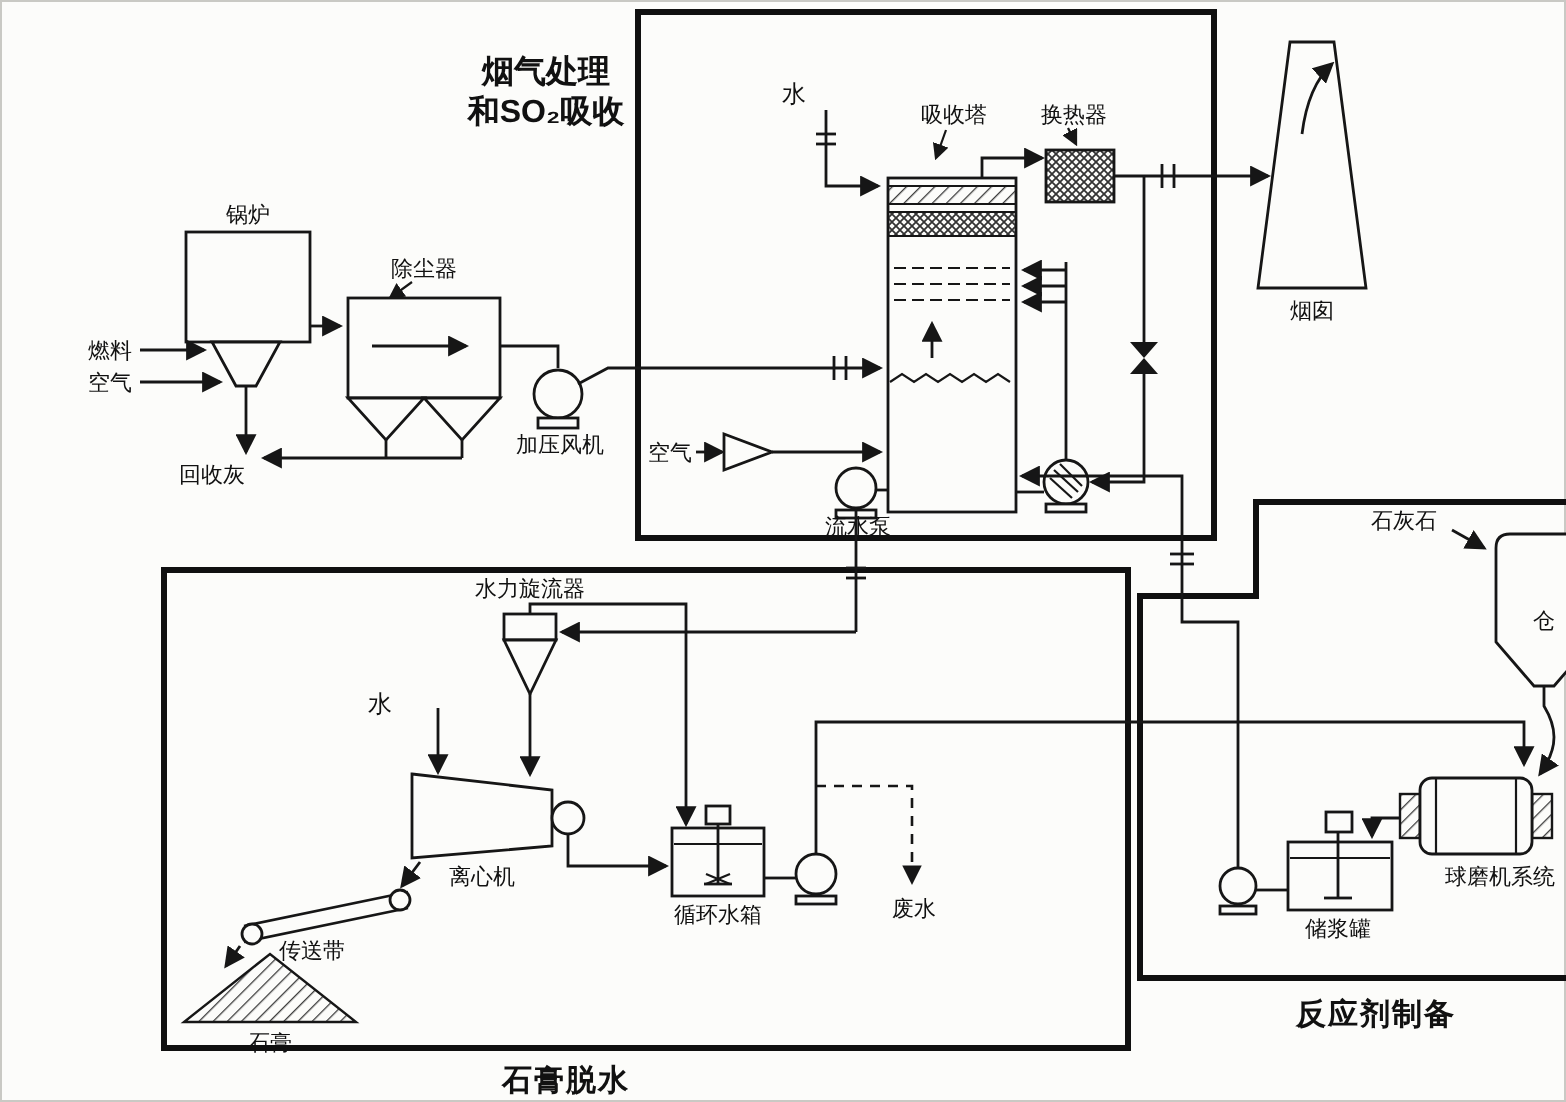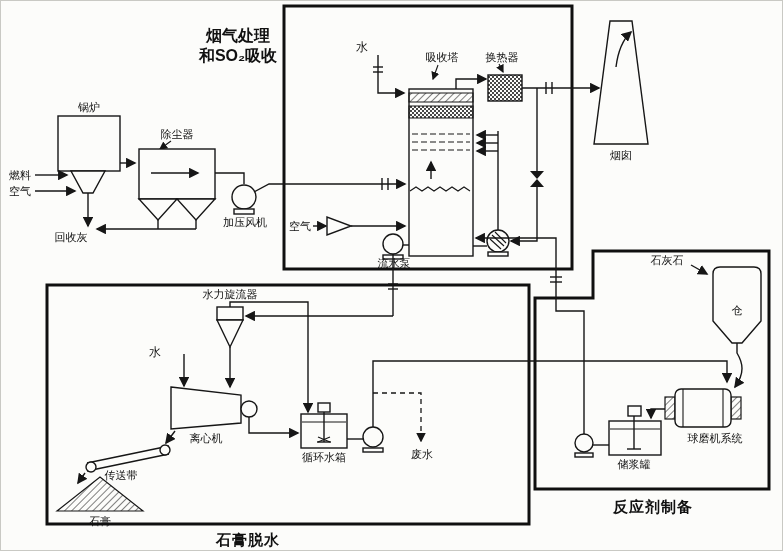--- a/index.html
+++ b/index.html
@@ -1,16 +1,16 @@
 <!DOCTYPE html>
 <html><head>
 <meta charset="utf-8">
 <style>
   html,body{margin:0;padding:0;background:#e9e9e6;}
-  .canvas{width:783px;height:551px;background:#fcfcfa;border:1px solid #c9c9c4;box-sizing:border-box;}
+  .canvas{width:783px;height:551px;background:#fcfcfa;border:1px solid #c9c9c4;box-sizing:border-box;padding-left:35px;}
   svg{display:block;}
   svg text{font-family:"Liberation Sans","DejaVu Sans",sans-serif;fill:#111;}
   .t-title{font-size:16px;font-weight:bold;}
   .t-sec{font-size:15px;font-weight:bold;letter-spacing:1px;}
   .t-lbl{font-size:11px;}
   .t-med{font-size:12px;}
   .ln{stroke:#161616;stroke-width:1.4;fill:none;}
   .lnthin{stroke:#161616;stroke-width:1.1;fill:none;}
   .eq{fill:#fcfcfa;stroke:#161616;stroke-width:1.4;}
   .solid{fill:#161616;stroke:none;}

